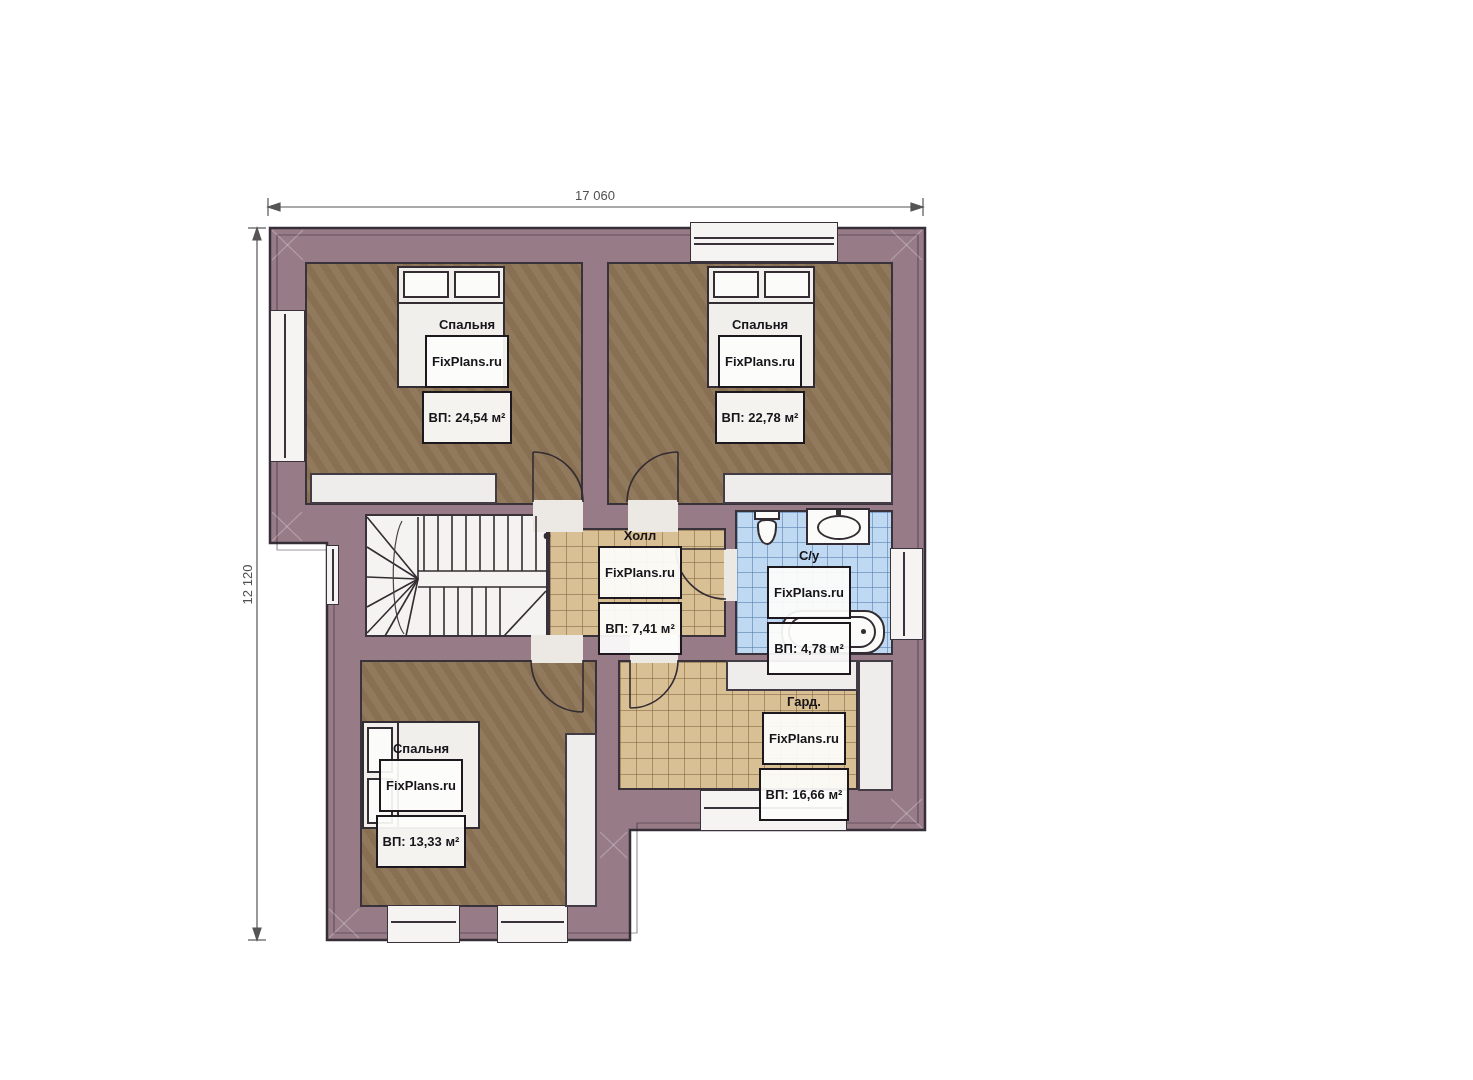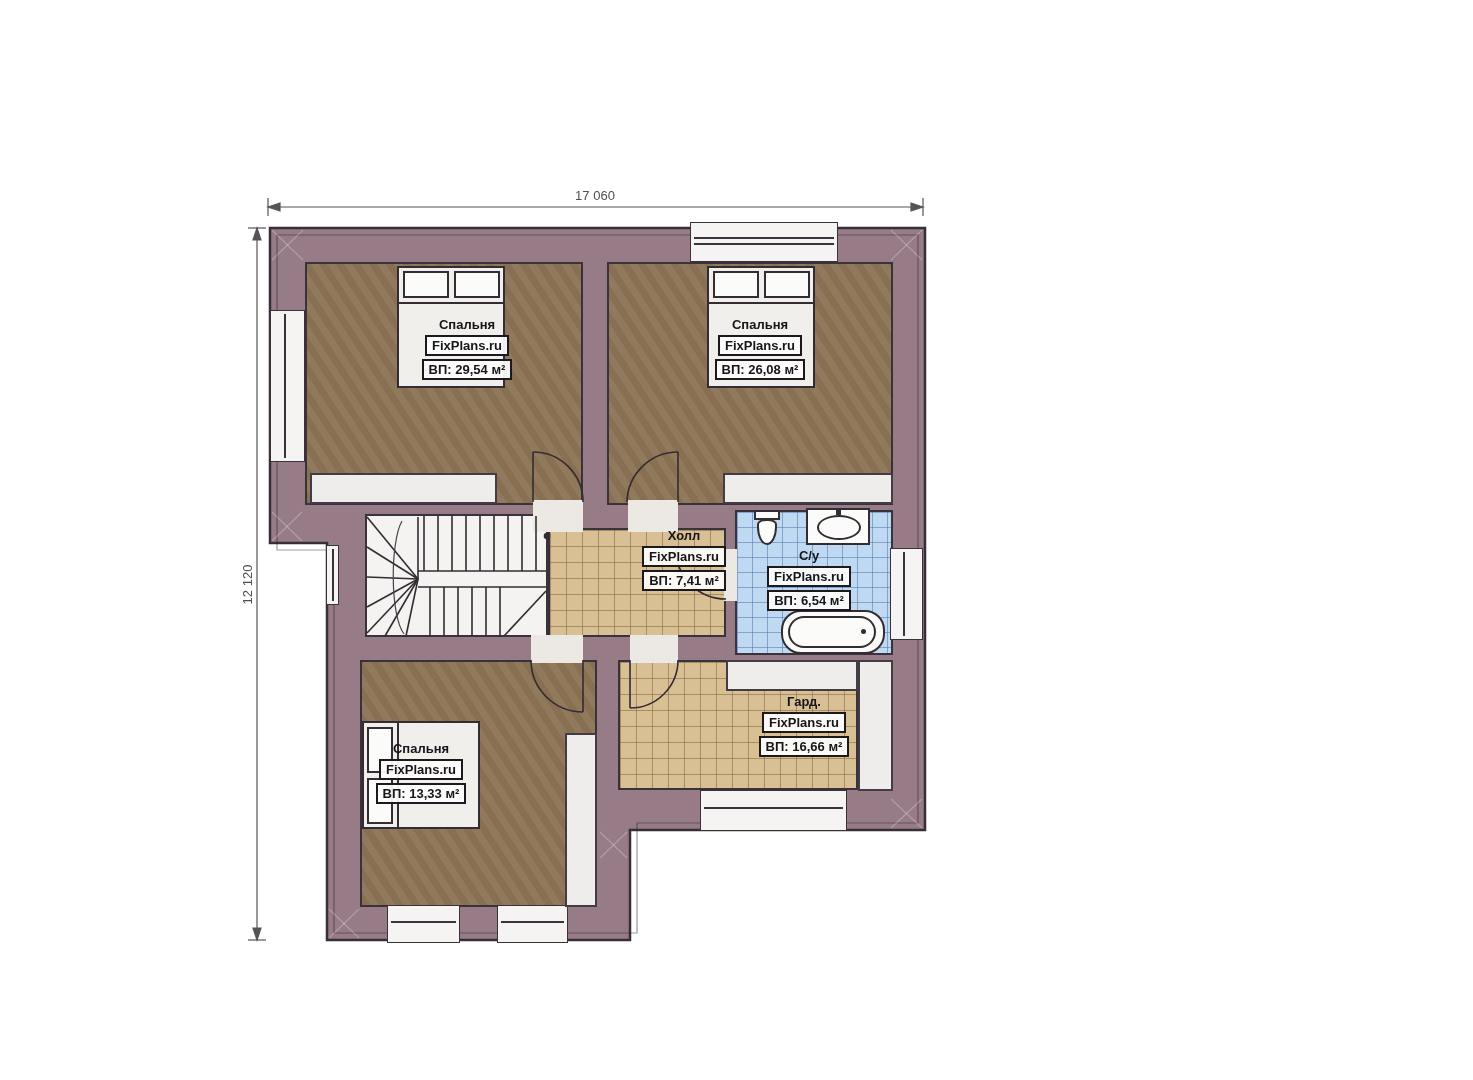--- a/index.html
+++ b/index.html
@@ -22,21 +22,21 @@
   .window{position:absolute;background:#f5f4f2;border:1px solid #3a323b;box-sizing:border-box;z-index:3;}
   .pane-v{position:absolute;top:3px;bottom:3px;width:2px;background:#3a323b;}
   .pane-h{position:absolute;left:3px;right:3px;height:2px;background:#3a323b;}
   .bed{position:absolute;background:#f1efec;border:2px solid #332c32;box-sizing:border-box;z-index:3;}
   .pillow{position:absolute;background:#fbfbf9;border:2px solid #332c32;box-sizing:border-box;}
   .blanket-h{position:absolute;left:-1px;right:-1px;height:2px;background:#332c32;}
   .blanket-v{position:absolute;top:-1px;bottom:-1px;width:2px;background:#332c32;}
   .fixture{position:absolute;box-sizing:border-box;z-index:4;}
   .room-label{position:absolute;z-index:6;display:flex;flex-direction:column;align-items:center;
               color:#17141a;font-size:13px;font-weight:700;line-height:15px;}
-  .room-label .box{border:2px solid #1d181d;background:rgba(253,253,252,0.93);padding:0 5px;margin-top:3px;
+  .room-label .box{border:2px solid #1d181d;background:rgba(253,253,252,0.93);padding:16px 5px;margin-top:3px;
                    white-space:nowrap;line-height:17px;}
   .dim{position:absolute;z-index:6;font-size:13px;font-weight:400;color:#514f51;text-align:center;}
 </style>
 </head>
 <body>
 
 <div class="stage">
 
   <svg class="layer" width="1473" height="1080" viewBox="0 0 1473 1080" style="z-index:1;">
     <path d="M270,228 H925 V830 H630 V940 H327 V543 H270 Z" fill="#977c88" stroke="#372f38" stroke-width="2.5"></path>
@@ -201,41 +201,41 @@
         <polygon points="257,940 253,928 261,928"></polygon>
     </g>
   </svg>
 
   <div class="dim" style="left:560px;top:188px;width:70px;">17 060</div>
   <div class="dim" style="left:212px;top:577px;width:70px;transform:rotate(-90deg);">12 120</div>
 
   <div class="room-label" style="left:407px;top:317px;width:120px;">
     <div>Спальня</div>
     <div class="box">FixPlans.ru</div>
-    <div class="box">ВП: 29,54 м²</div>
+    <div class="box">ВП: 24,54 м²</div>
   </div>
   <div class="room-label" style="left:700px;top:317px;width:120px;">
     <div>Спальня</div>
     <div class="box">FixPlans.ru</div>
-    <div class="box">ВП: 26,08 м²</div>
+    <div class="box">ВП: 22,78 м²</div>
   </div>
   <div class="room-label" style="left:361px;top:741px;width:120px;">
     <div>Спальня</div>
     <div class="box">FixPlans.ru</div>
     <div class="box">ВП: 13,33 м²</div>
   </div>
-  <div class="room-label" style="left:624px;top:528px;width:120px;">
+  <div class="room-label" style="left:580px;top:528px;width:120px;">
     <div>Холл</div>
     <div class="box">FixPlans.ru</div>
     <div class="box">ВП: 7,41 м²</div>
   </div>
   <div class="room-label" style="left:749px;top:548px;width:120px;">
     <div>С/у</div>
     <div class="box">FixPlans.ru</div>
-    <div class="box">ВП: 6,54 м²</div>
+    <div class="box">ВП: 4,78 м²</div>
   </div>
   <div class="room-label" style="left:744px;top:694px;width:120px;">
     <div>Гард.</div>
     <div class="box">FixPlans.ru</div>
     <div class="box">ВП: 16,66 м²</div>
   </div>
 
 </div>
 
 </body></html>

